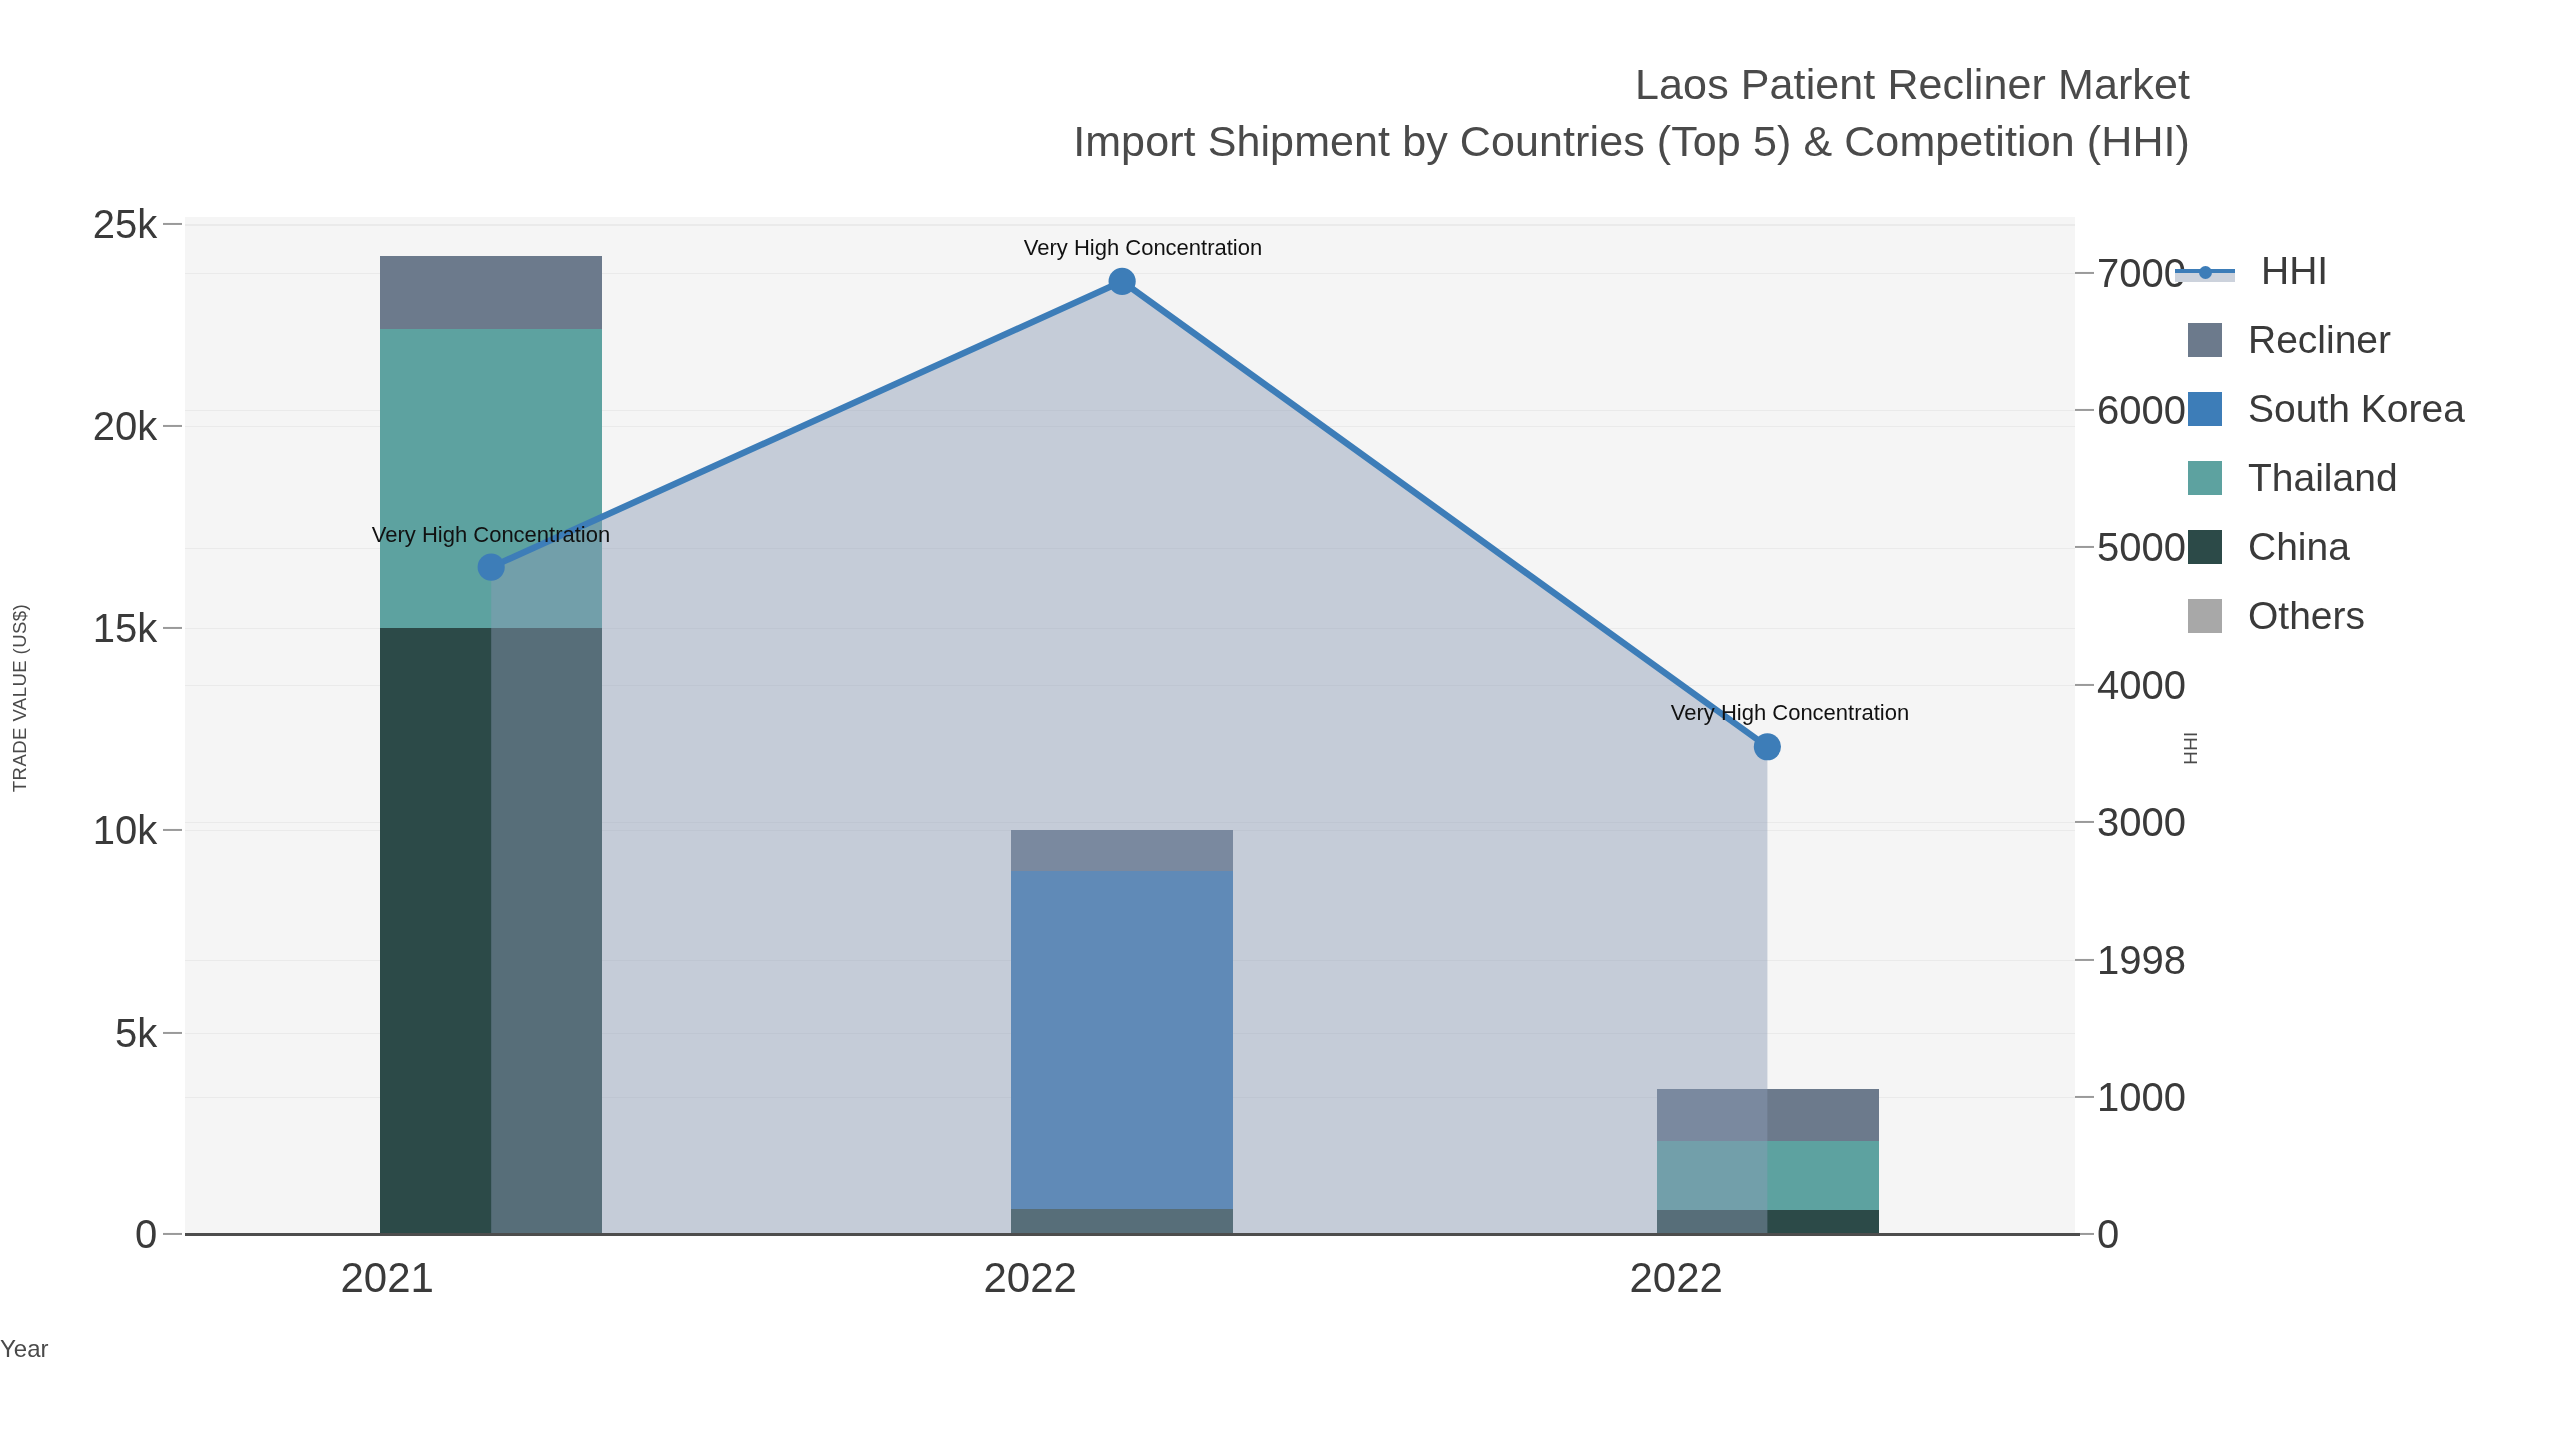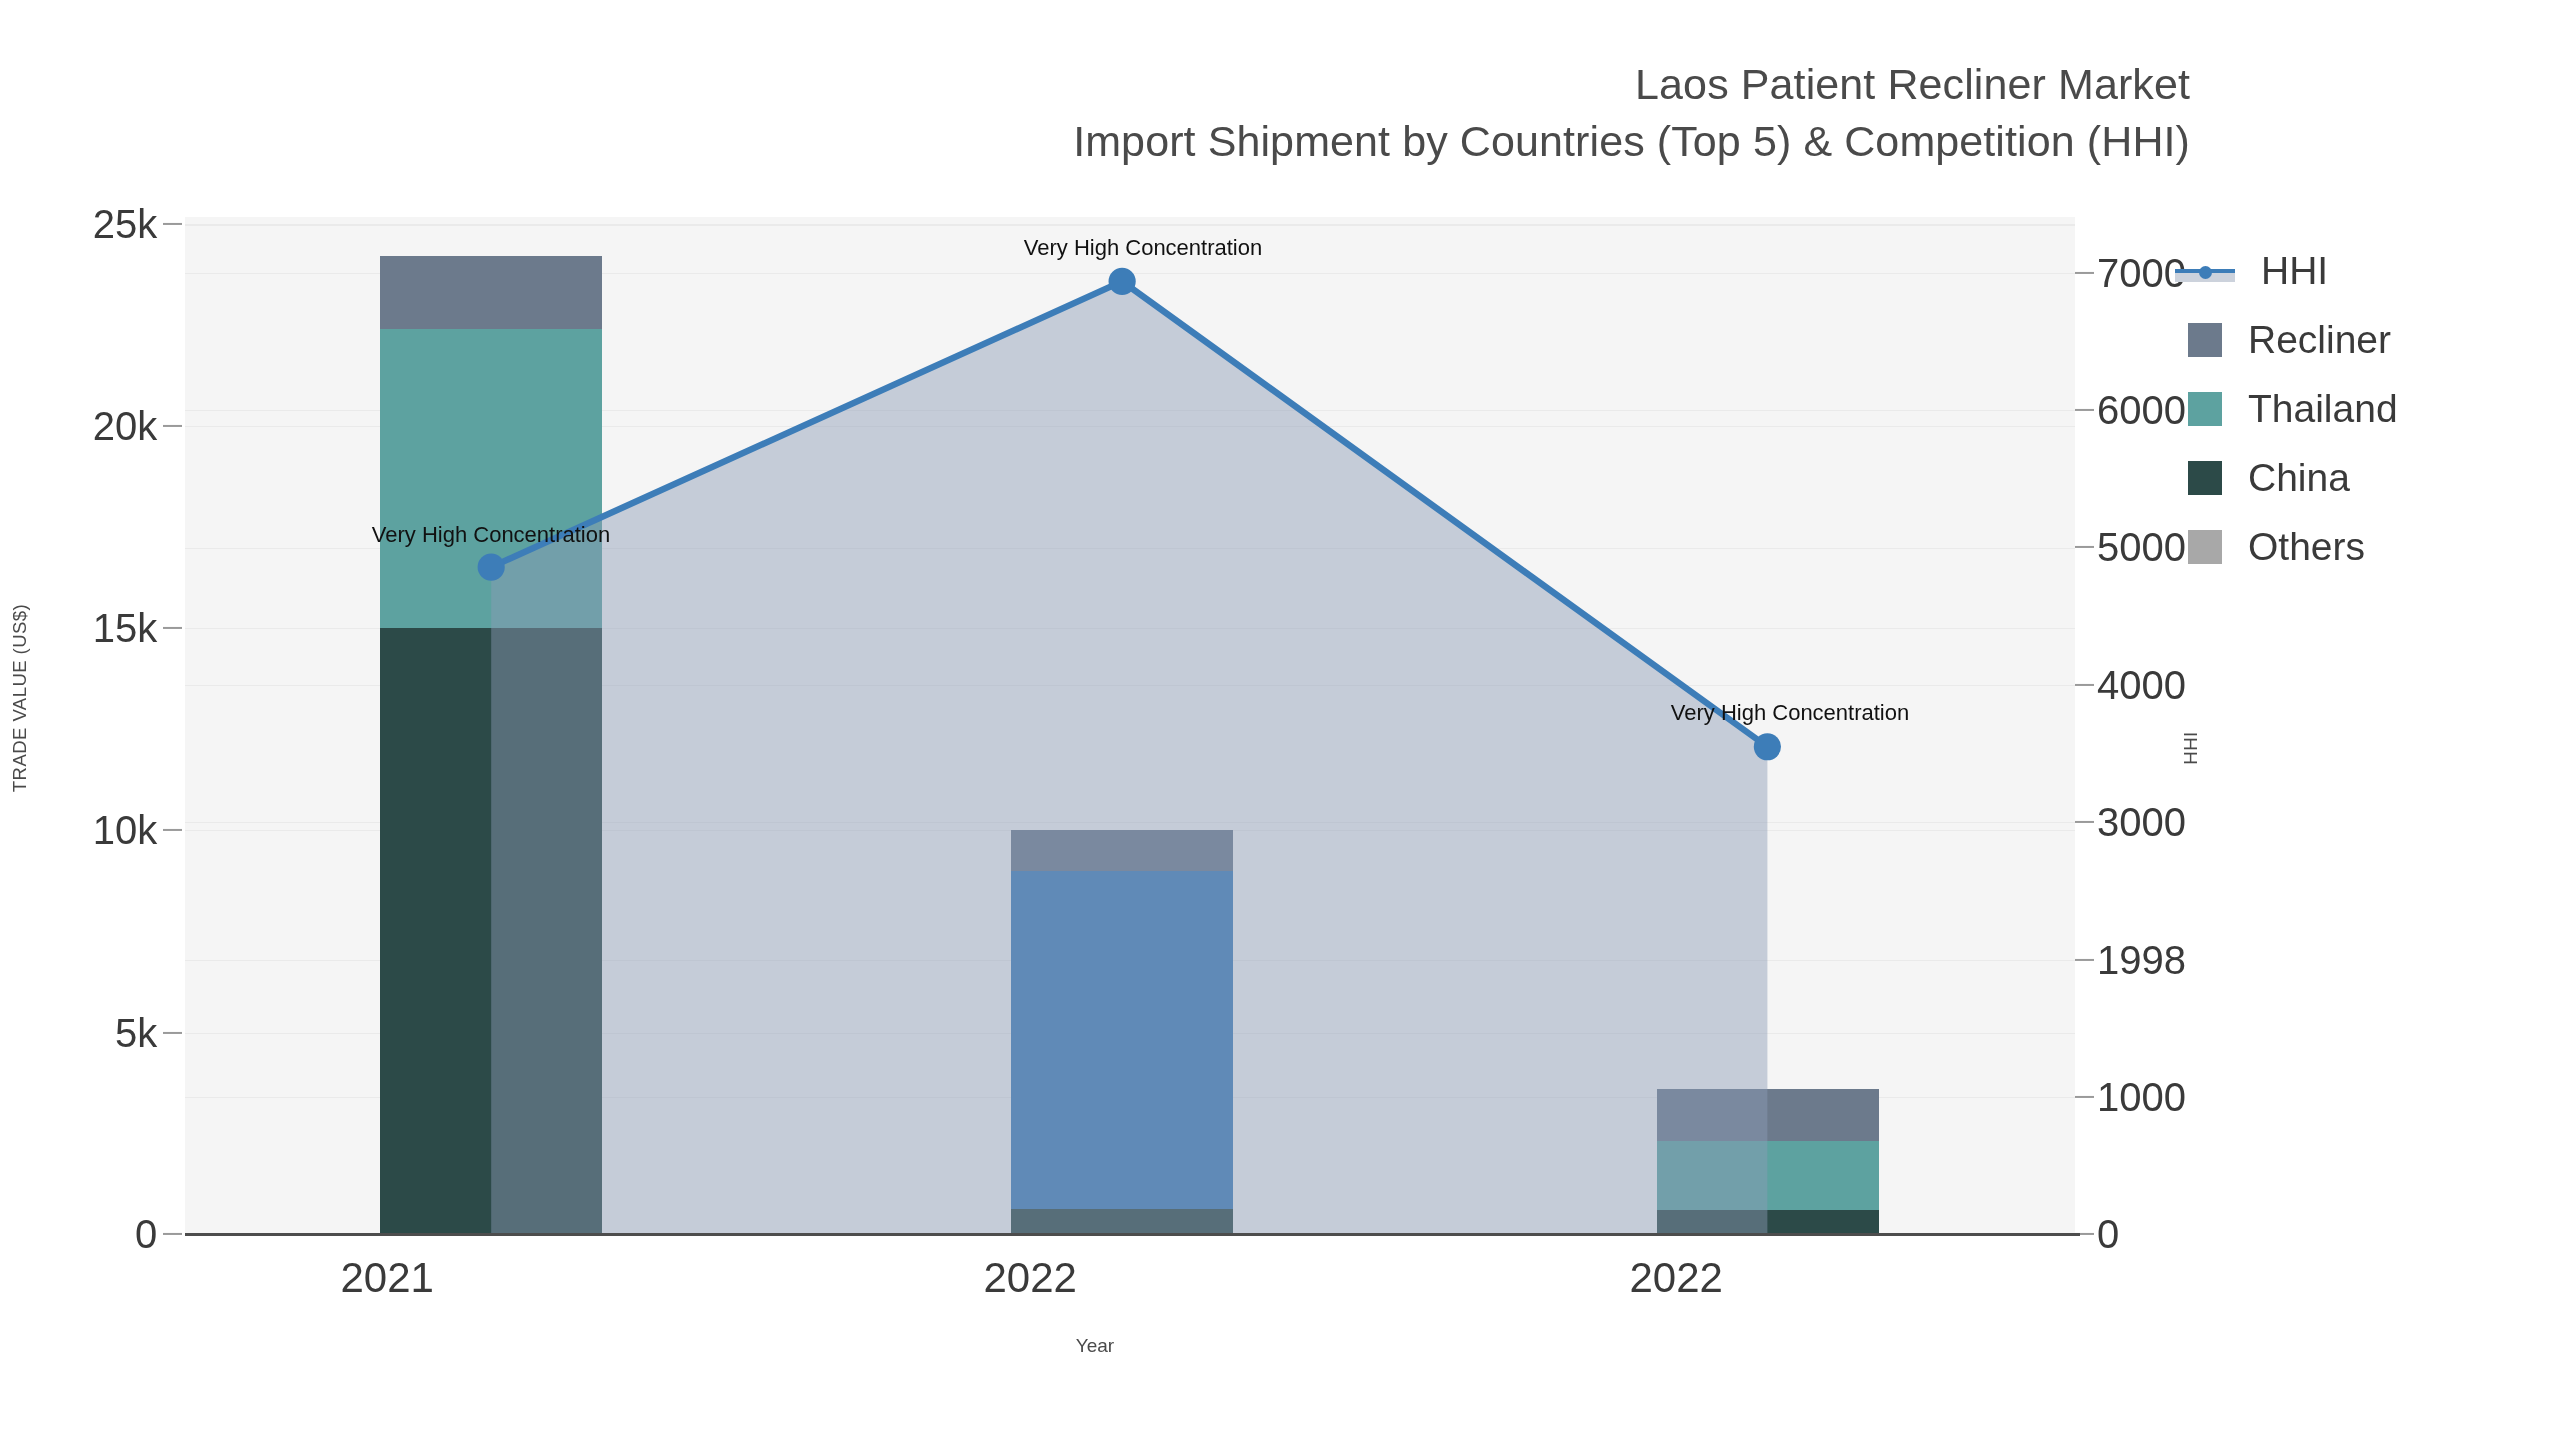--- a/index.html
+++ b/index.html
@@ -58,22 +58,22 @@
     transform:rotate(-90deg);transform-origin:center center;
     color:#4a4a4a;font-size:18.6px;letter-spacing:0.4px;
   }
 
   
   .xtick{
     position:absolute;top:1254px;width:301px;
     color:#3a3a3a;font-size:42px;transform:translateX(-50%);
   }
   .xlabel{
-    position:absolute;left:0;top:1335px;width:2190px;text-align:center;
-    color:#4a4a4a;font-size:19px;
+    position:absolute;left:0;top:1335px;width:2190px;
+    color:#4a4a4a;font-size:24px;
   }
 
   
   .bar-seg{position:absolute;}
 
   
   .hhi-svg{position:absolute;left:185px;top:217px;width:1890px;height:1018px;}
 
   
   .annot{
@@ -208,20 +208,24 @@
           <span class="dot"></span>
       </span>
       <span class="legend-label">HHI</span>
     </div>
 
     <div class="legend-row">
       <span class="legend-swatch" style="background:#6c7a8c"></span>
       <span class="legend-label">Recliner</span>
     </div>
 
+    <div class="legend-row">
+      <span class="legend-swatch" style="background:#3d7db8"></span>
+      <span class="legend-label">South Korea</span>
+    </div>
 
     <div class="legend-row">
       <span class="legend-swatch" style="background:#5da2a0"></span>
       <span class="legend-label">Thailand</span>
     </div>
 
     <div class="legend-row">
       <span class="legend-swatch" style="background:#2c4a48"></span>
       <span class="legend-label">China</span>
     </div>

